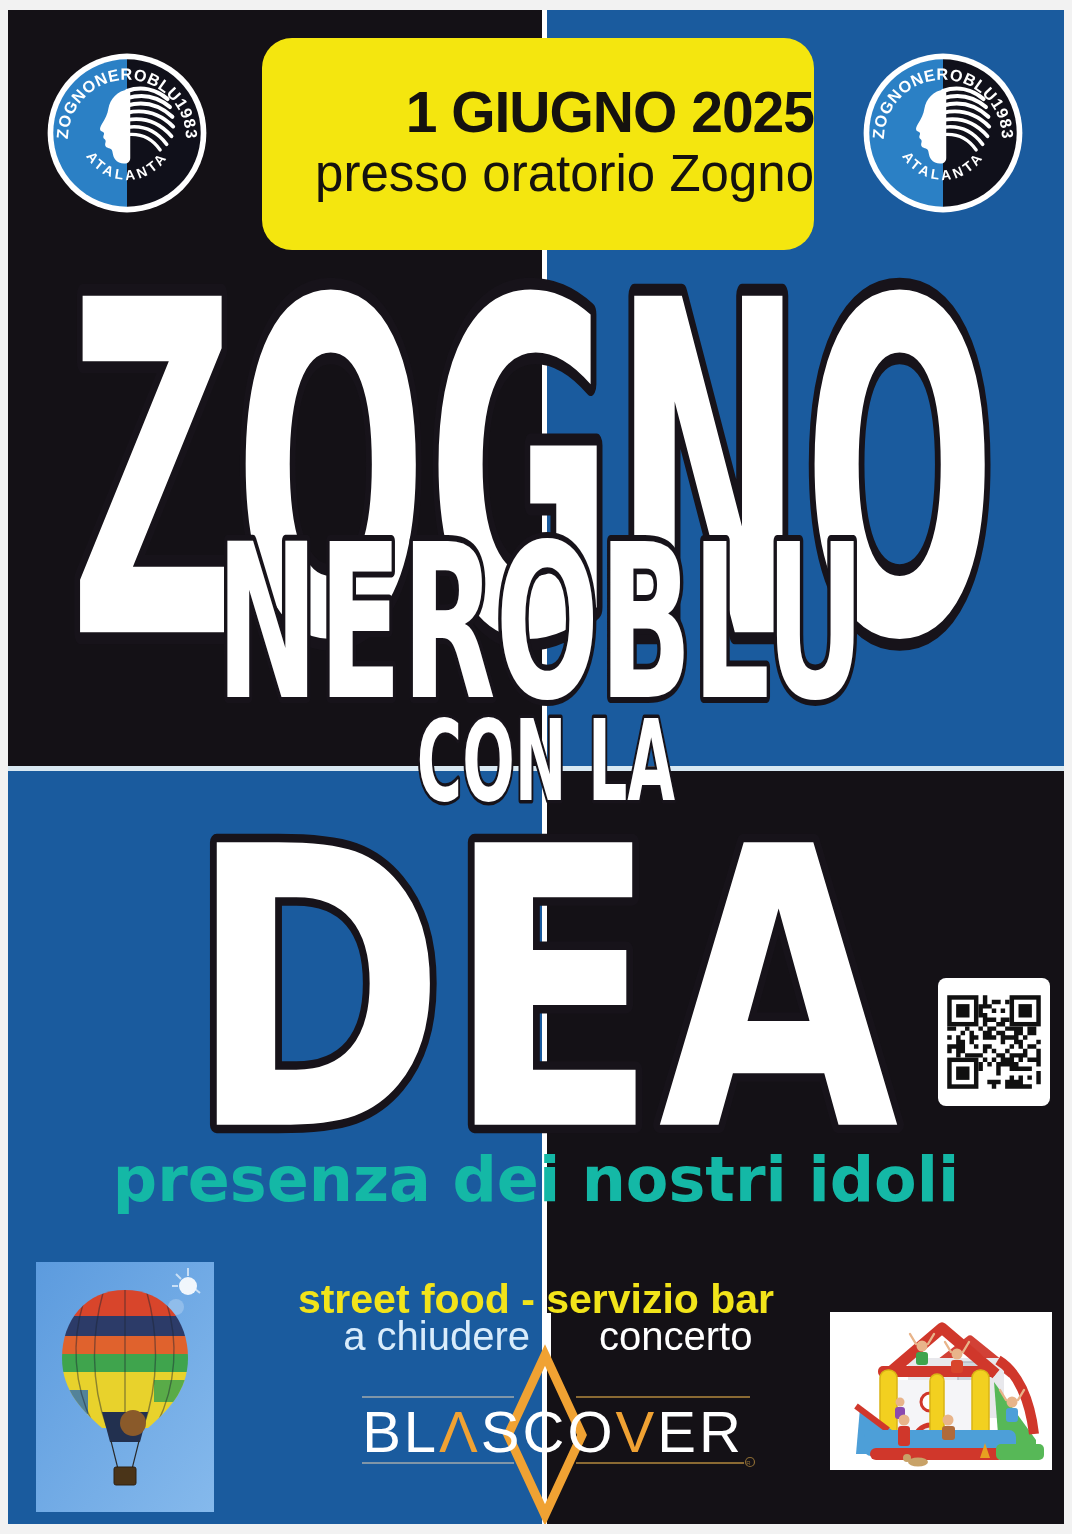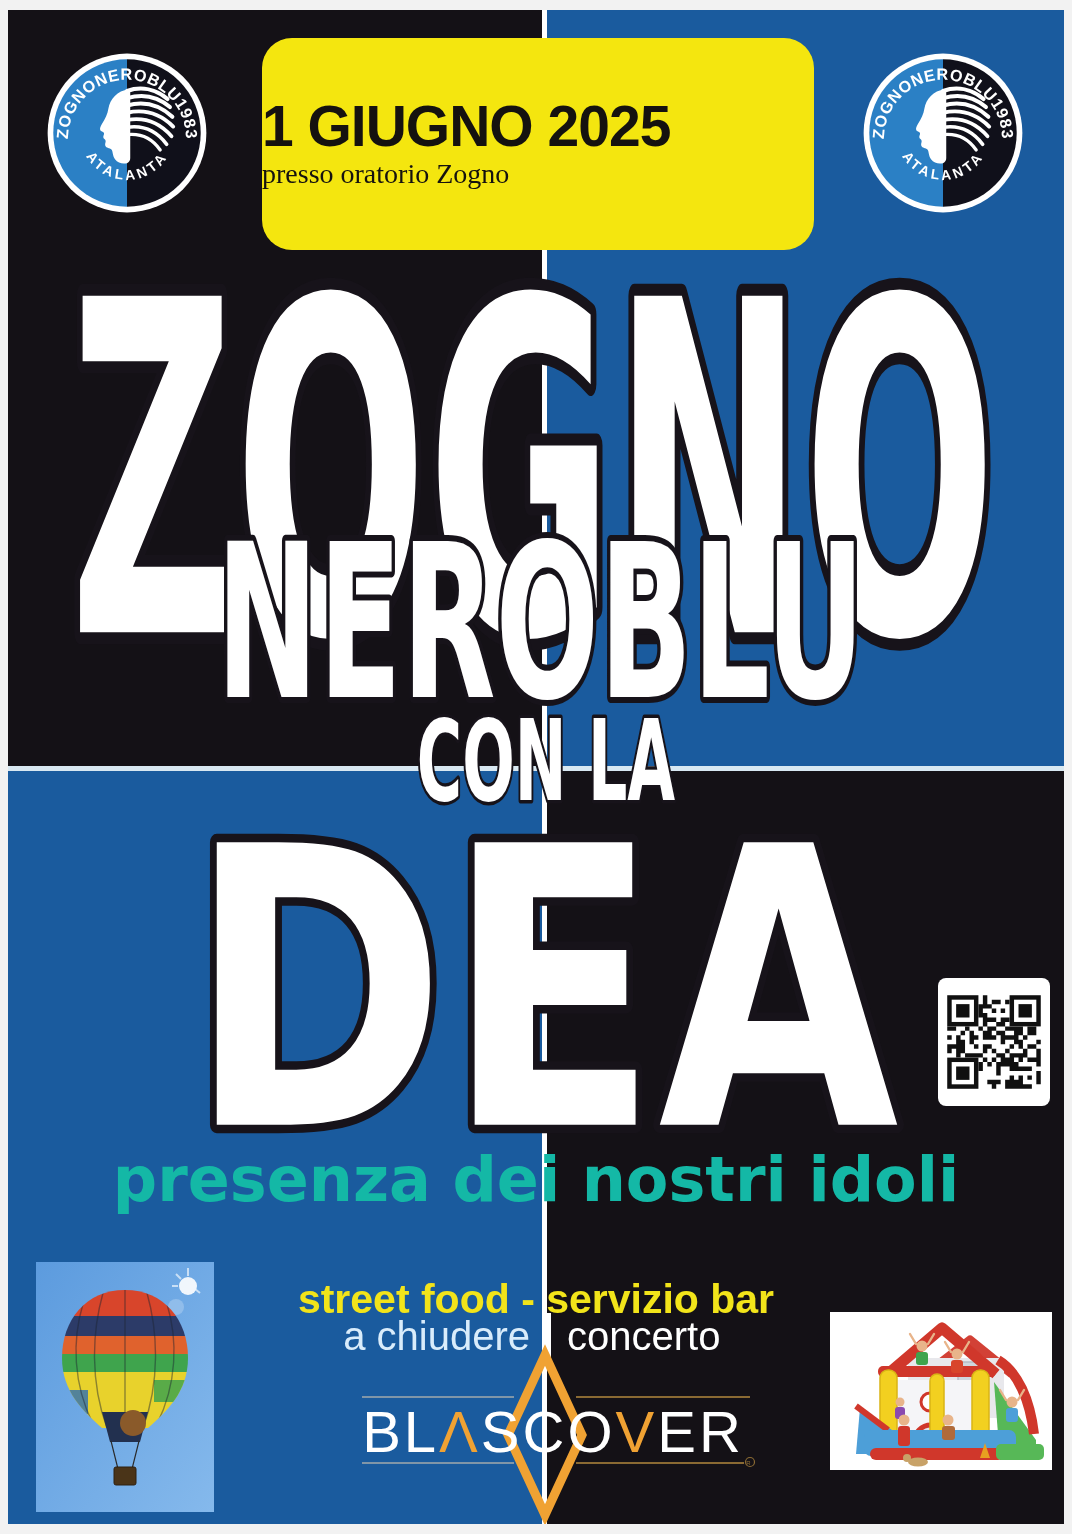--- a/index.html
+++ b/index.html
@@ -20,25 +20,25 @@
   .vdiv.bottom{top:761px;height:753px;}
   .hdiv{position:absolute;left:0;top:756px;width:1056px;height:5px;background:#D8E8F2;z-index:1;}
 
   .badge{position:absolute;width:162px;height:162px;z-index:3;}
   .badge.left{left:38px;top:42px;}
   .badge.right{left:854px;top:42px;}
 
   .event-box{
     position:absolute;left:254px;top:28px;width:552px;height:212px;
     background:#F4E60F;border-radius:30px;z-index:3;
-    display:flex;flex-direction:column;align-items:flex-start;justify-content:center;
+    display:flex;flex-direction:column;align-items:flex-end;justify-content:center;
     color:#15120F;text-align:center;
   }
   .event-date{font-family:"Liberation Sans",sans-serif;font-weight:700;font-size:57px;letter-spacing:-1px;line-height:1.05;}
-  .event-sub{font-family:Liberation Serif, serif;font-weight:400;font-size:28px;line-height:1.22;}
+  .event-sub{font-family:Liberation Sans, sans-serif;font-weight:400;font-size:51px;line-height:1.22;}
 
   .title-svg{position:absolute;z-index:2;overflow:visible;}
   .t-zogno{left:50px;top:258px;width:950px;height:390px;}
   .t-neroblu{left:200px;top:518px;width:665px;height:182px;}
   .t-conla{left:402px;top:702px;width:272px;height:96px;}
   .t-dea{left:168px;top:820px;width:735px;height:315px;}
   .title-svg text{font-family:"DejaVu Sans",sans-serif;font-weight:bold;fill:#FFFFFF;stroke:#17131A;paint-order:stroke fill;stroke-linejoin:round;}
 
   .qr{position:absolute;left:930px;top:968px;width:112px;height:128px;background:#FFFFFF;border-radius:8px;z-index:2;
       display:flex;align-items:center;justify-content:center;}
@@ -48,21 +48,21 @@
     font-family:"DejaVu Sans",sans-serif;font-weight:bold;font-size:62px;color:#14b8a6;letter-spacing:0px;}
   .acts{position:absolute;left:0;width:1056px;text-align:center;z-index:2;
     font-family:"Liberation Sans",sans-serif;font-weight:700;font-size:41px;color:#F2E41A;}
   .acts.l1{top:1224px;}
   .acts.l2{top:1266px;}
 
   .closing{position:absolute;left:0;top:1302px;width:1056px;height:48px;display:flex;align-items:center;z-index:2;
     font-family:"Liberation Sans",sans-serif;font-size:40px;}
   .closing .left{width:522px;text-align:right;padding-right:16px;color:#D9ECFB;}
   .closing .bar{width:5px;height:46px;background:#FFFFFF;}
-  .closing .right{flex:1;text-align:left;padding-left:16px;color:#FFFFFF;}
+  .closing .right{flex:1;text-align:left;padding-left:16px;color:#FFFFFF;margin-left:32px;}
 
   .sponsor{position:absolute;left:330px;top:1320px;width:430px;height:195px;z-index:2;}
   .sponsor text{font-family:"Liberation Sans",sans-serif;font-weight:400;letter-spacing:3px;}
 
   .photo{position:absolute;z-index:2;}
   .photo.balloon{left:28px;top:1252px;width:178px;height:250px;}
   .photo.bounce{left:822px;top:1302px;width:222px;height:158px;}
 </style>
 </head>
 <body>

